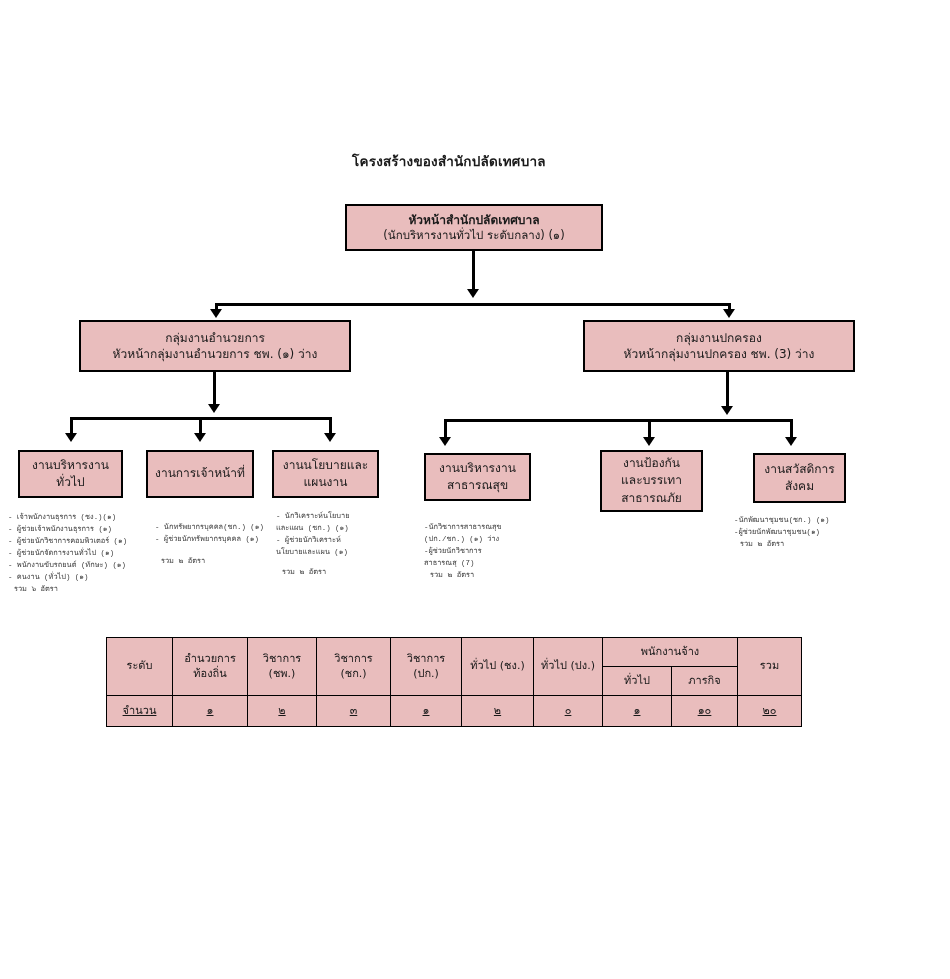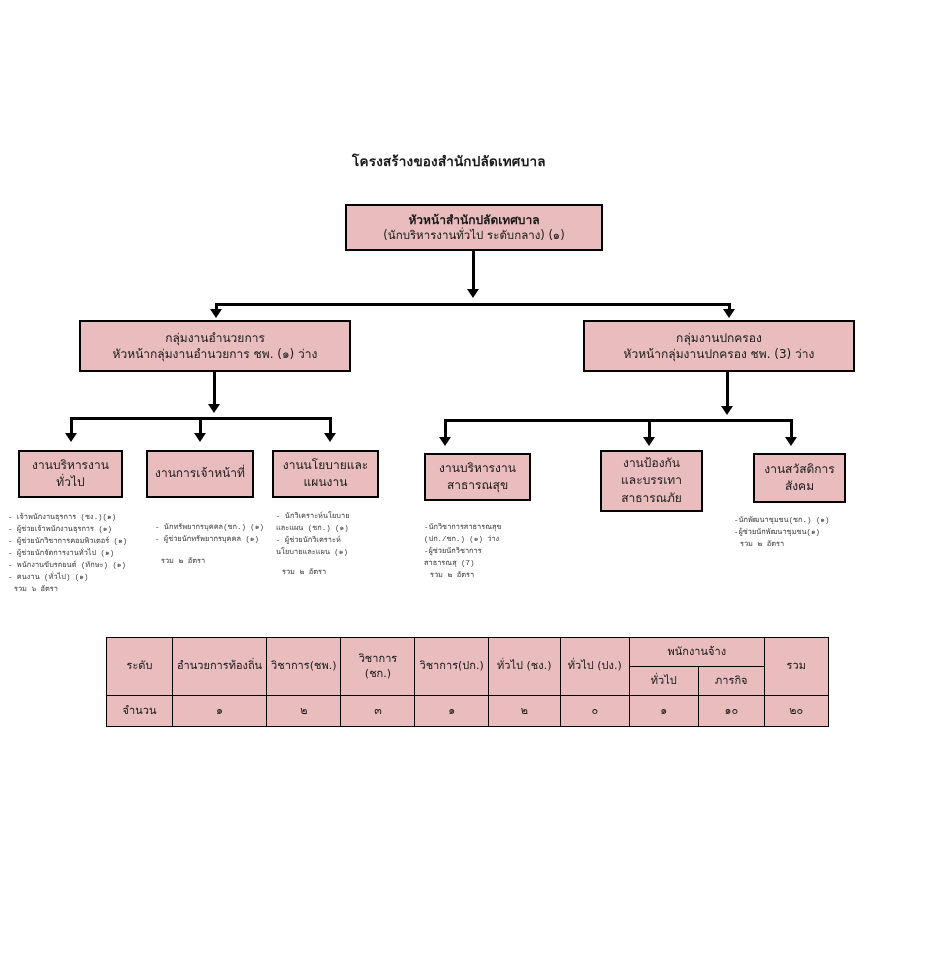--- a/index.html
+++ b/index.html
@@ -122,22 +122,22 @@
   #summary-table td, #summary-table th {
     border: 1.5px solid #000000;
     background: #e9bdbd;
     text-align: center;
     vertical-align: middle;
     font-weight: normal;
     padding: 3px 4px;
     line-height: 1.35;
   }
   #summary-table .tall  { height: 44px; }
-  #summary-table .short { height: 24px; }
-  .cell-stack { display: flex; flex-direction: row; }
+  #summary-table .short { height: 24px; text-decoration: underline; }
+  .cell-stack { display: flex; flex-direction: column; }
   .cell-stack span { white-space: nowrap; }
 </style>
 </head>
 <body>
 
 <div class="canvas">
 
   <div id="chart-title">โครงสร้างของสำนักปลัดเทศบาล</div>
 
   <div class="box" id="box-root">

